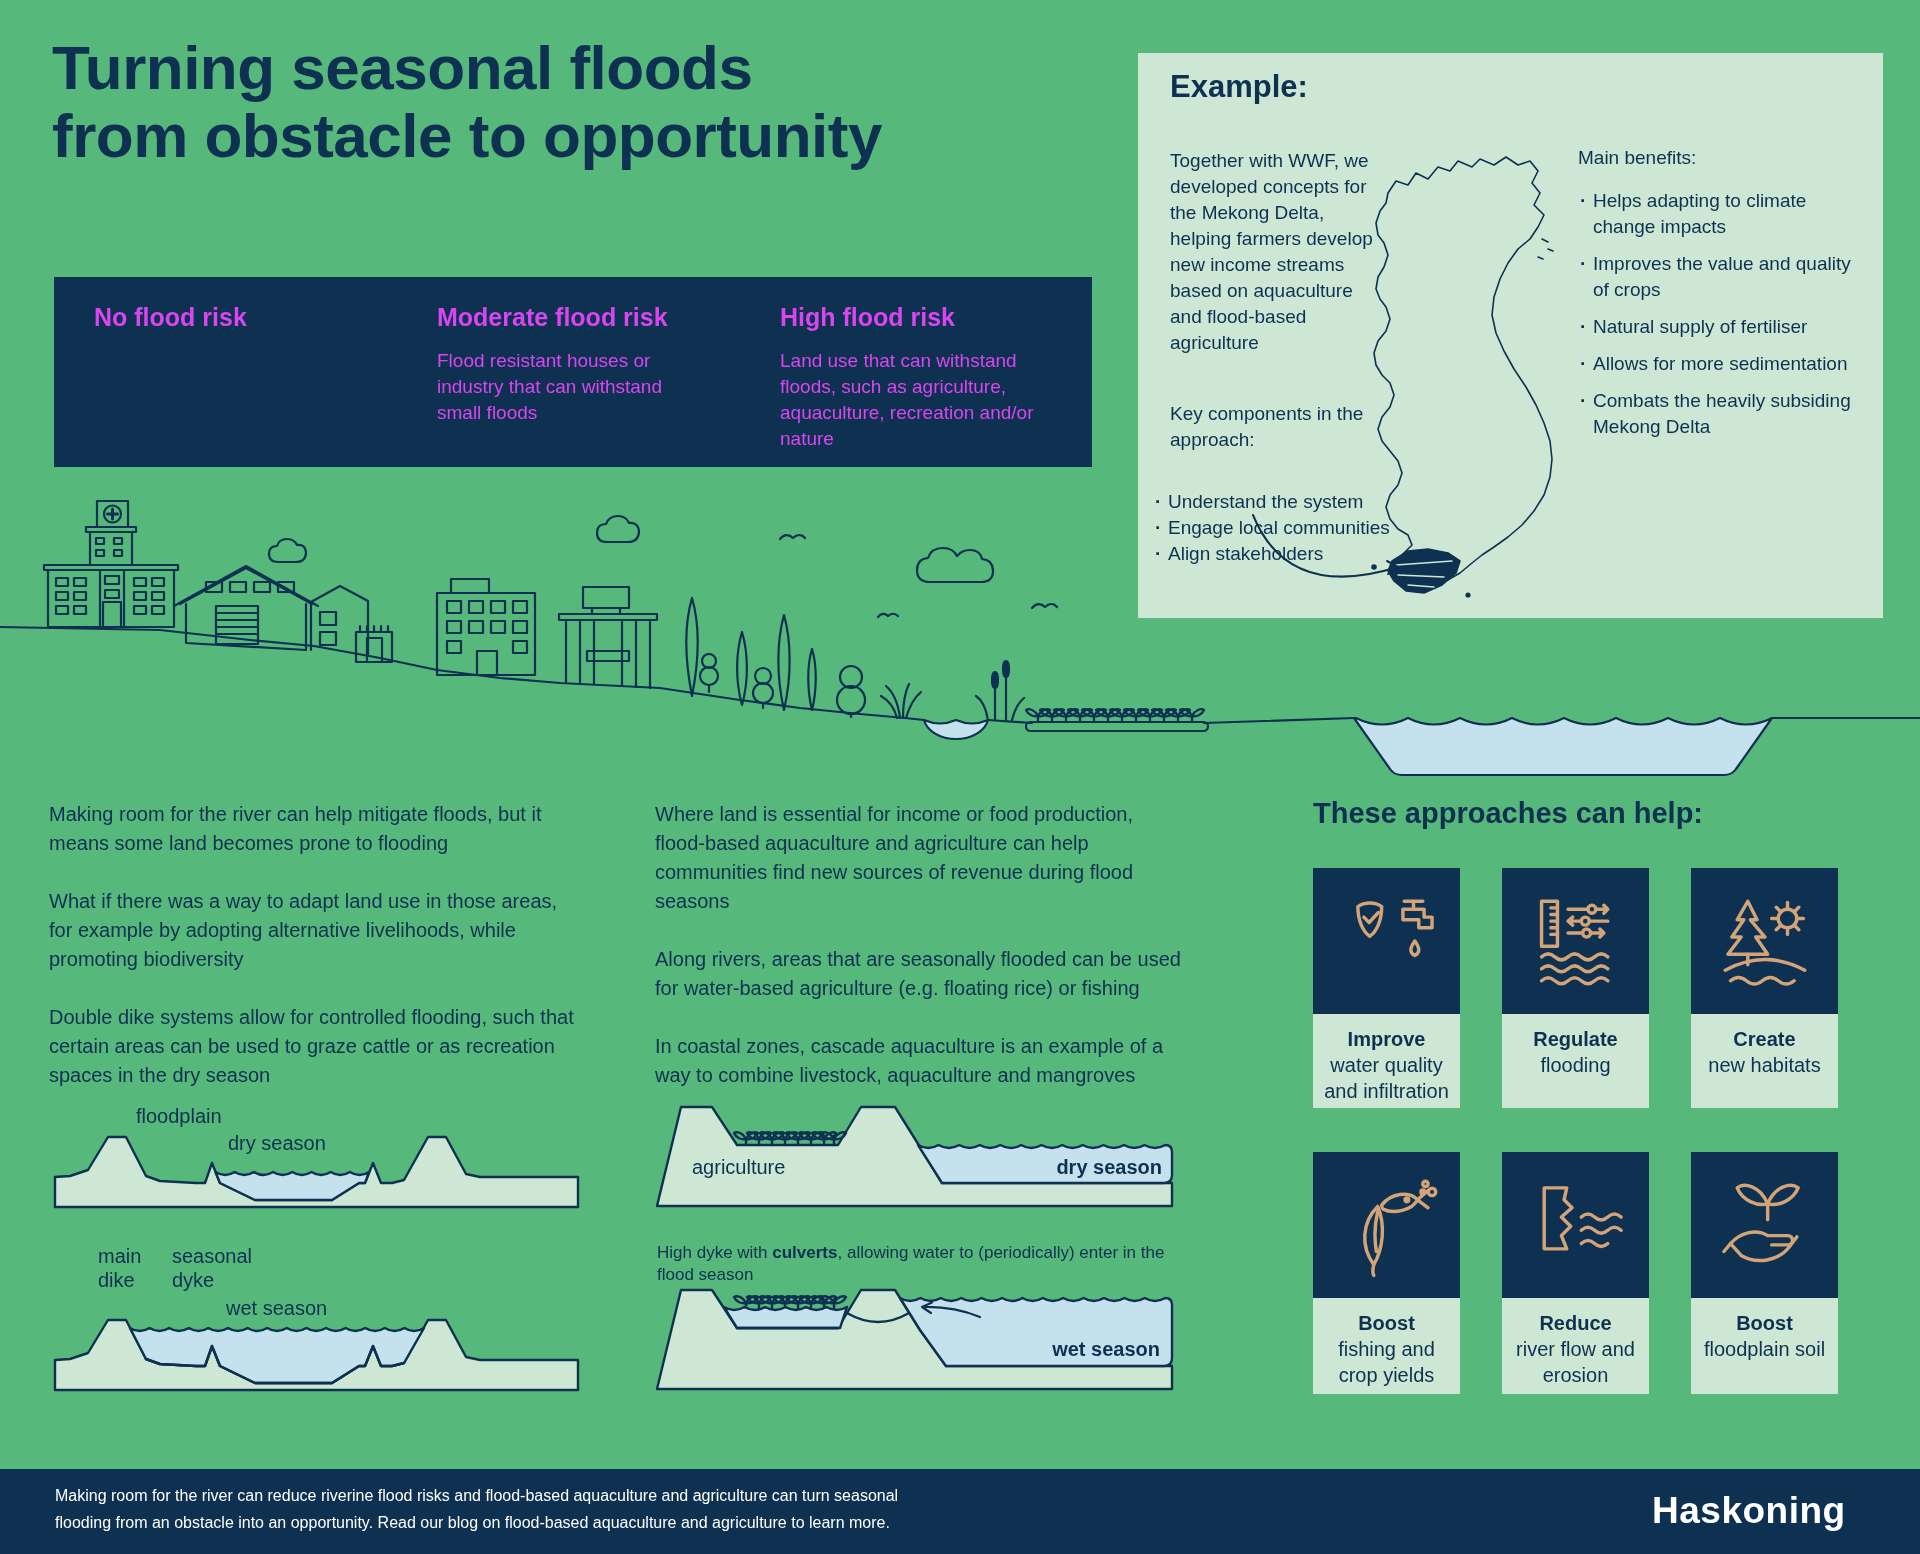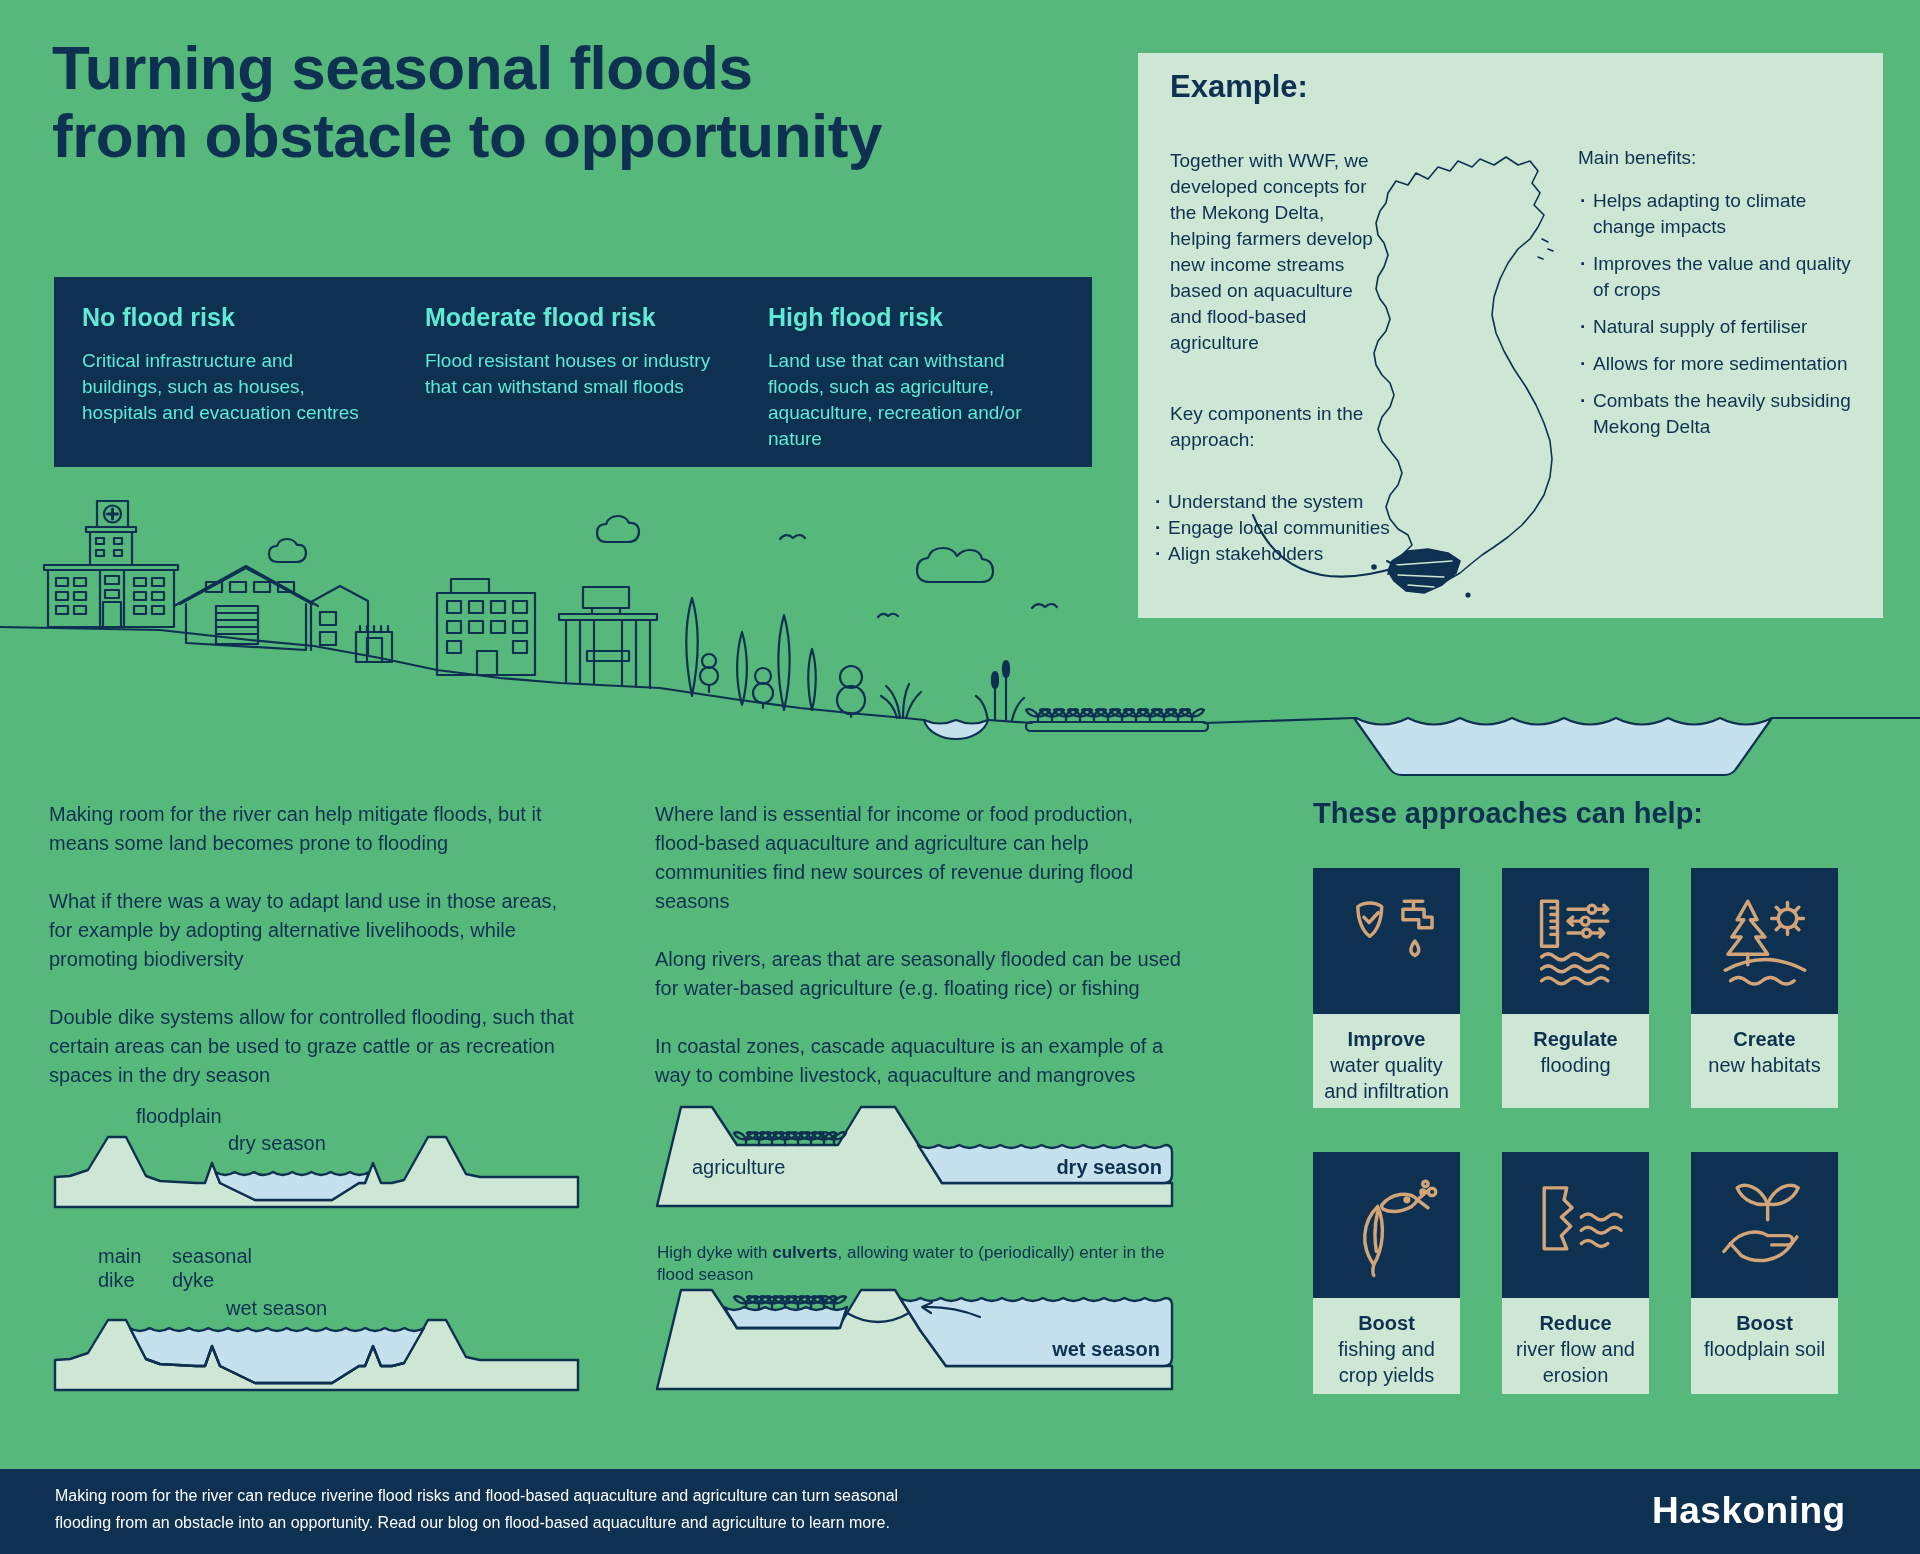--- a/index.html
+++ b/index.html
@@ -5,22 +5,22 @@
   body{margin:0;background:#2a2a2a}
   .canvas{position:relative;width:1920px;height:1554px;background:#57b87c;overflow:hidden;
           font-family:"Liberation Sans",sans-serif;color:#0e3151}
   .abs{position:absolute}
   h1,h2,h3,p,ul,li{margin:0;padding:0}
   ul{list-style:none}
   
   .title{left:52px;top:34px;font-size:62px;font-weight:700;line-height:1.1;letter-spacing:-0.5px}
   .title span{display:block}
   
-  .risk-box{top:277px;width:352px;height:190px;background:#0e3151;color:#5eead4;
-            padding:26px 28px;box-sizing:border-box}
+  .risk-box{top:277px;width:352px;height:190px;background:#0e3151;color:#d946ef;
+            padding:26px 40px;box-sizing:border-box}
   .risk-box h2{font-size:25px;font-weight:700;margin-bottom:16px}
   .risk-box p{font-size:19px;line-height:26px}
   
   .example{left:1138px;top:53px;width:745px;height:565px;background:#cde7d4}
   .ex-head{left:32px;top:16px;font-size:31px;font-weight:700}
   .ex-intro{left:32px;top:95px;width:208px;font-size:19px;line-height:26px}
   .ex-label{font-size:19px;line-height:26px}
   .ex-list li{position:relative;padding-left:15px;font-size:19px;line-height:26px}
   .ex-list li::before{content:"·";position:absolute;left:2px;font-weight:700}
   .benefits li{margin-bottom:11px}
@@ -54,21 +54,20 @@
 
 <div class="canvas">
 
   <h1 class="abs title">
     <span>Turning seasonal floods</span>
     <span>from obstacle to opportunity</span>
   </h1>
 
   <div class="abs risk-box" style="left:54px">
     <h2>No flood risk</h2>
-    <p>Critical infrastructure and buildings, such as houses, hospitals and evacuation centres</p>
   </div>
   <div class="abs risk-box" style="left:397px">
     <h2>Moderate flood risk</h2>
     <p>Flood resistant houses or industry that can withstand small floods</p>
   </div>
   <div class="abs risk-box" style="left:740px">
     <h2>High flood risk</h2>
     <p>Land use that can withstand floods, such as agriculture, aquaculture, recreation and/or nature</p>
   </div>
 

